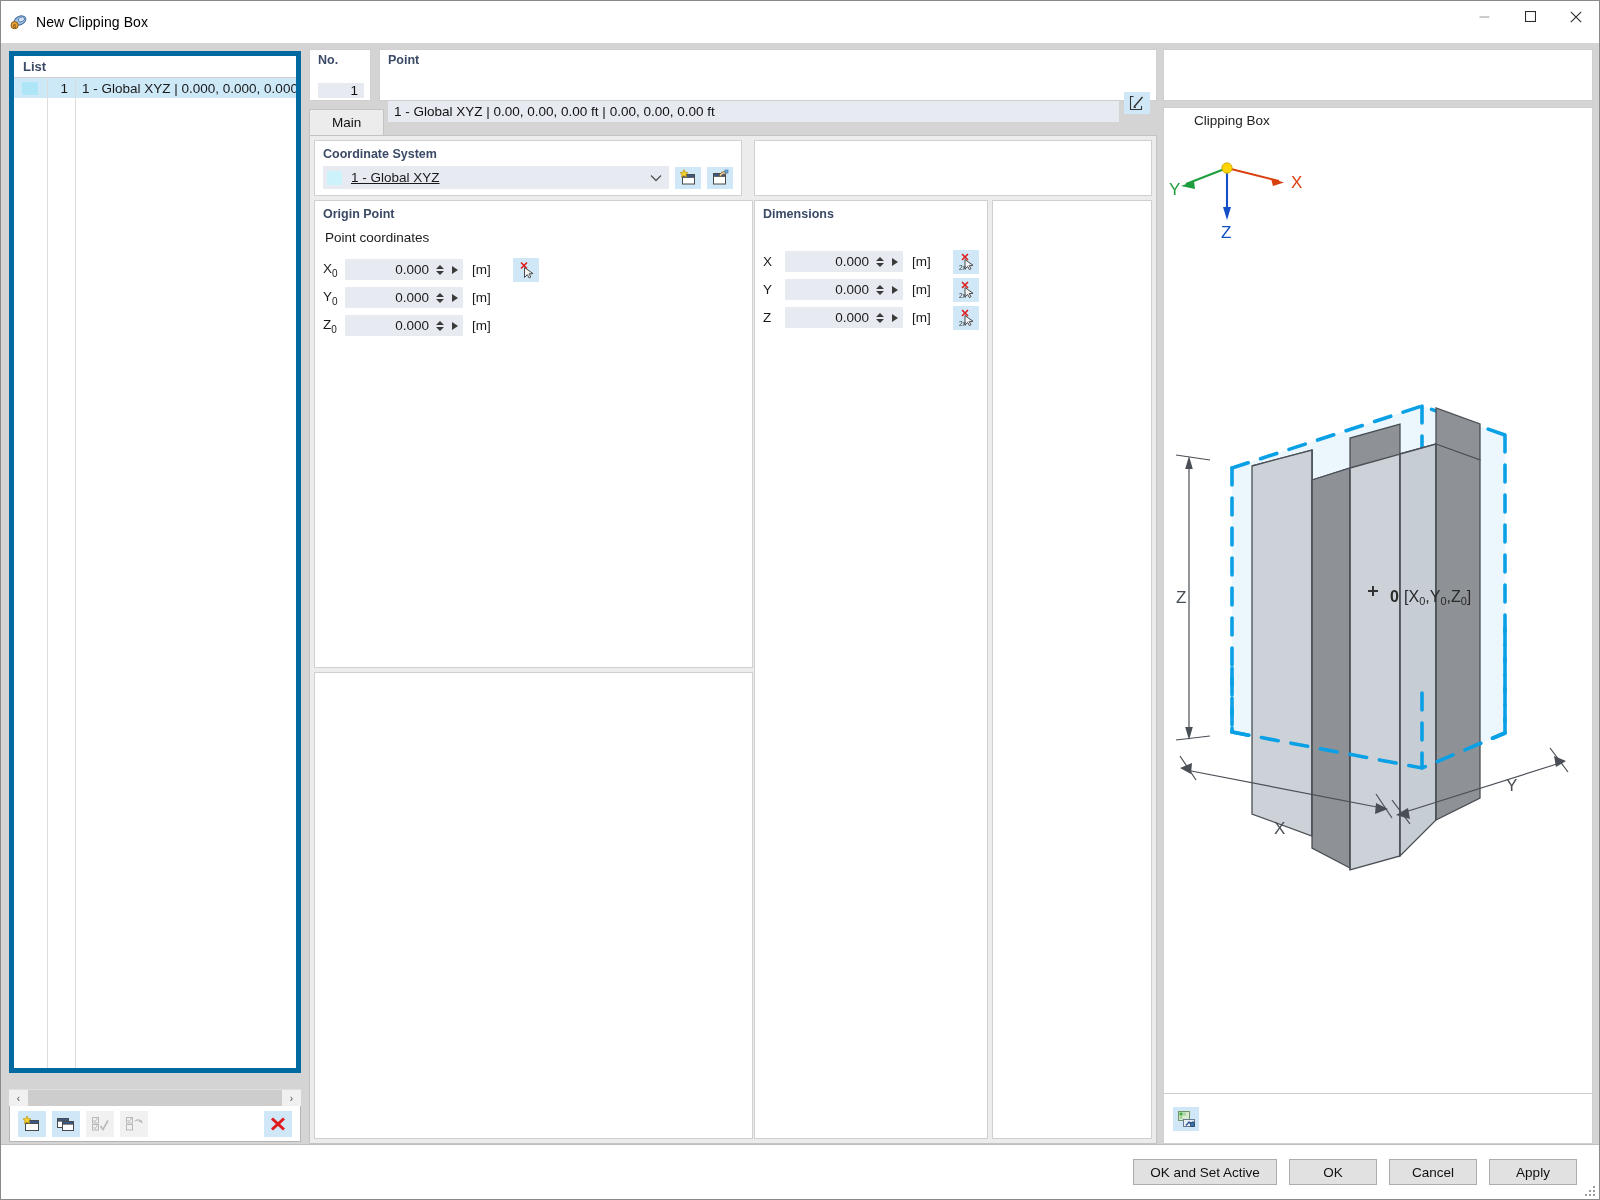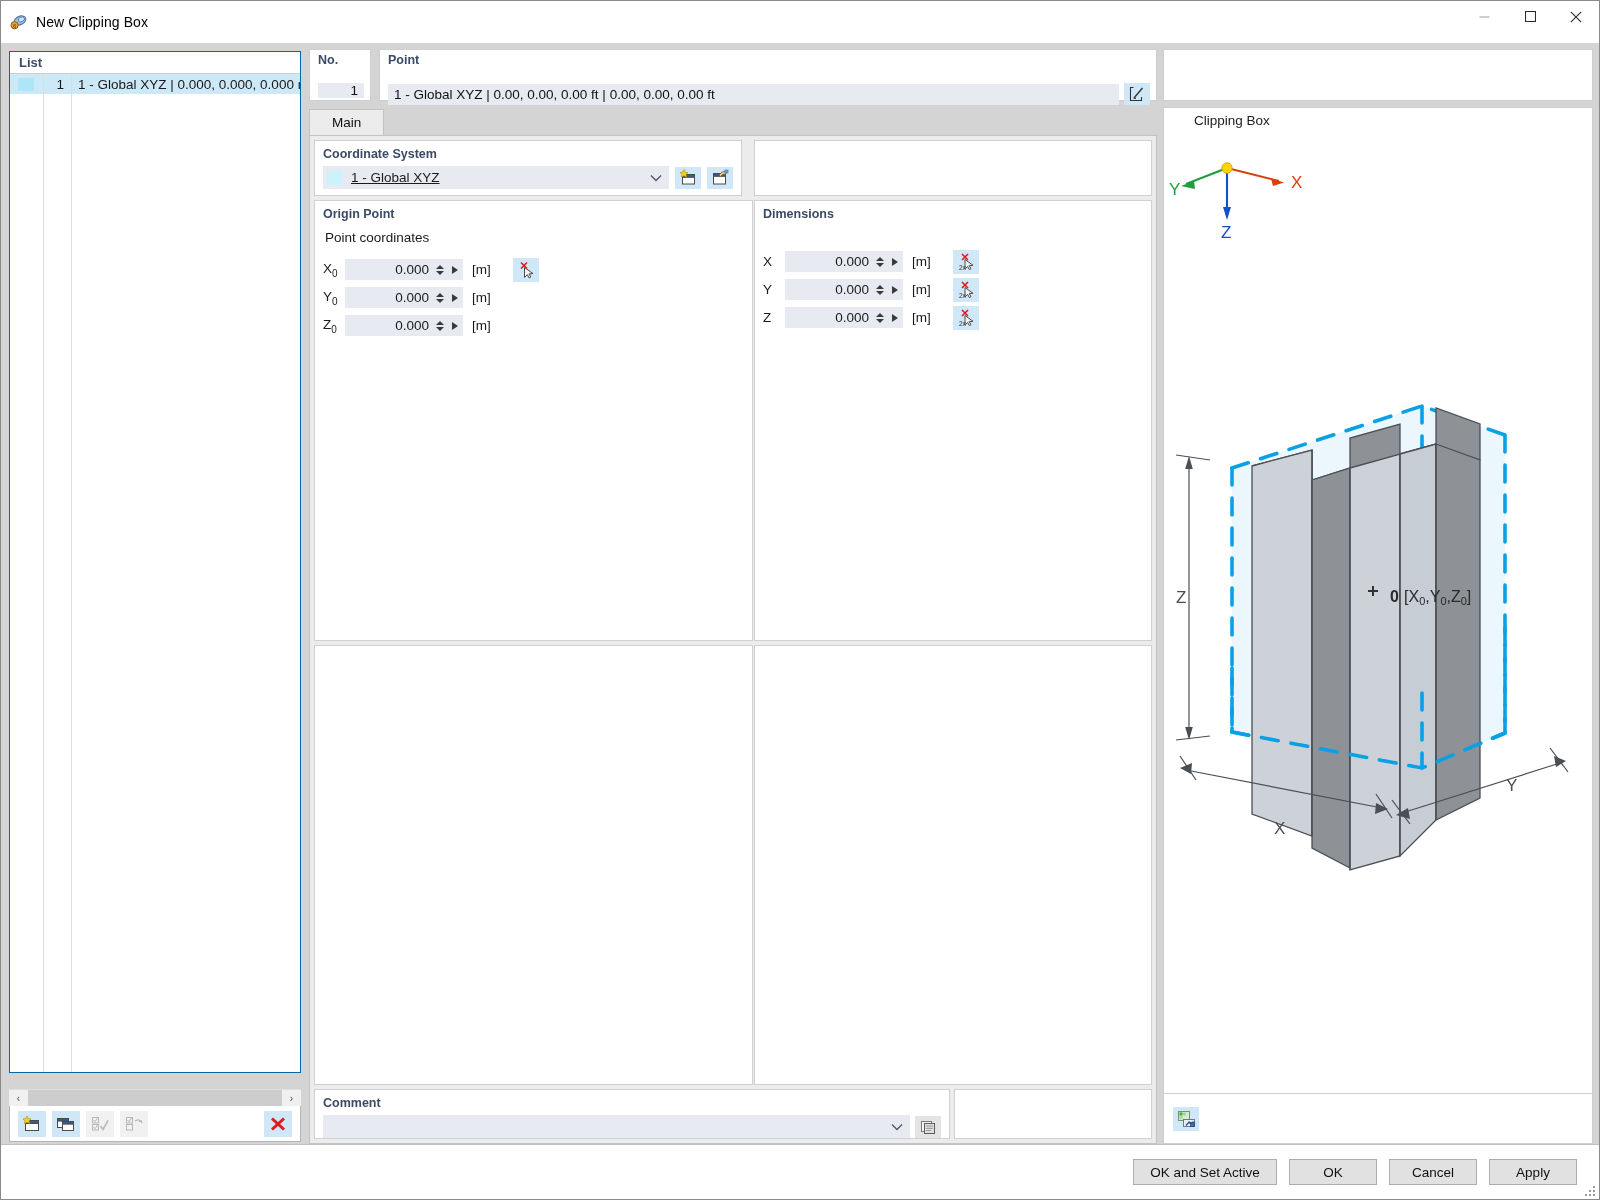--- a/index.html
+++ b/index.html
@@ -57,21 +57,21 @@
   
   .left-pane {
     width: 296px; min-width: 296px;
     background: #d4d4d4;
     display: flex; flex-direction: column;
     padding: 0;
   }
   .list-box {
     flex: 1;
     background: #fff;
-    border: 1px solid #0369a1;
+    border: 5px solid #0369a1;
     margin: 2px 2px 16px 2px;
     display: flex; flex-direction: column;
     min-height: 0;
   }
   .list-header {
     height: 22px; min-height: 22px;
     border-bottom: 1px solid #cfcfcf;
     display: flex; align-items: center;
     font-weight: bold; font-size: 13px;
     color: #3b4a66;
@@ -167,21 +167,21 @@
     height: 21px;
     border: none;
     font-size: 13.5px;
     font-family: "Liberation Sans", sans-serif;
     color: #111;
     padding: 0 6px;
     display: flex; align-items: center;
   }
   .input-ro.right { justify-content: flex-end; }
   .name-row { display: flex; align-items: center; gap: 5px; }
-  .name-row .input-ro { flex: 1; min-width: 0; }
+  .name-row .input-ro { flex: 1; min-width: 0; margin-top: 18px; }
   .icon-btn {
     width: 26px; height: 22px;
     background: #cfe7f7;
     display: flex; align-items: center; justify-content: center;
     flex: 0 0 auto;
   }
   .topright-blank {
     width: 430px; min-width: 430px;
     background: #fff; border: 1px solid #cfcfcf;
   }
@@ -241,21 +241,21 @@
     margin-right: 9px;
   }
   .sel-text { font-size: 13.5px; text-decoration: underline; }
   .sel-caret {
     position: absolute; right: 7px; top: 50%;
     transform: translateY(-50%);
     color: #555;
   }
   .mid-cols { display: flex; gap: 1px; flex: 1; min-height: 0; }
   .mid-left { flex: 1; min-width: 0; display:flex; flex-direction:column; gap:4px;}
-  .mid-right { width: 398px; min-width: 398px; display:flex; flex-direction:column; gap:4px;}
+  .mid-right { width: 398px; min-width: 398px; display:flex; flex-direction:row; gap:4px;}
   .origin-grp { flex: 1; min-height: 0; }
   .sub-label { font-size: 13.5px; margin: 9px 0 2px 2px; }
   .coord-table { margin-top: 12px; }
   .coord-row {
     display: flex; align-items: center;
     height: 25px;
     margin-bottom: 3px;
   }
   .coord-lbl {
     width: 22px;
@@ -677,44 +677,20 @@
                       <text x="2" y="17" font-size="6.5" fill="#333" font-family="'Liberation Sans',sans-serif">2x</text>
                     </svg>
                   </div>
                 </div>
               </div>
             </div>
             <div class="grp blank-grp"></div>
           </div>
         </div>
 
-        <div class="comment-row">
-          <div class="grp comment-grp">
-            <div class="grp-title">Comment</div>
-            <div class="comment-line">
-              <div class="combo" placeholder="">
-                <div class="sel-caret">
-                  <svg width="12" height="8" viewBox="0 0 12 8">
-                      <polyline points="1,1.5 6,6.5 11,1.5" fill="none" stroke="#555" stroke-width="1.3"></polyline>
-                    </svg>
-                </div>
-              </div>
-              <div class="icon-btn" style="background:#e4e4e4">
-                <svg width="17" height="16" viewBox="0 0 17 16">
-                  <rect x="1.5" y="2.5" width="10" height="10" fill="#f4f4f4" stroke="#7a7a7a" stroke-width="1"></rect>
-                  <rect x="4.5" y="4.5" width="10" height="10" fill="#e2e2e2" stroke="#5a5a5a" stroke-width="1"></rect>
-                  <line x1="6" y1="7" x2="13" y2="7" stroke="#8a8a8a" stroke-width="0.9"></line>
-                  <line x1="6" y1="9.3" x2="13" y2="9.3" stroke="#8a8a8a" stroke-width="0.9"></line>
-                  <line x1="6" y1="11.6" x2="11" y2="11.6" stroke="#8a8a8a" stroke-width="0.9"></line>
-                </svg>
-              </div>
-            </div>
-          </div>
-          <div class="grp comment-blank"></div>
-        </div>
 
       </div>
     </div>
 
     <div class="right-pane">
       <div class="topright-blank" style="height:52px;min-height:52px;flex:0 0 auto;"></div>
       <div style="height:6px"></div>
       <div class="preview-box">
         <div class="preview-title">Clipping Box</div>
 

